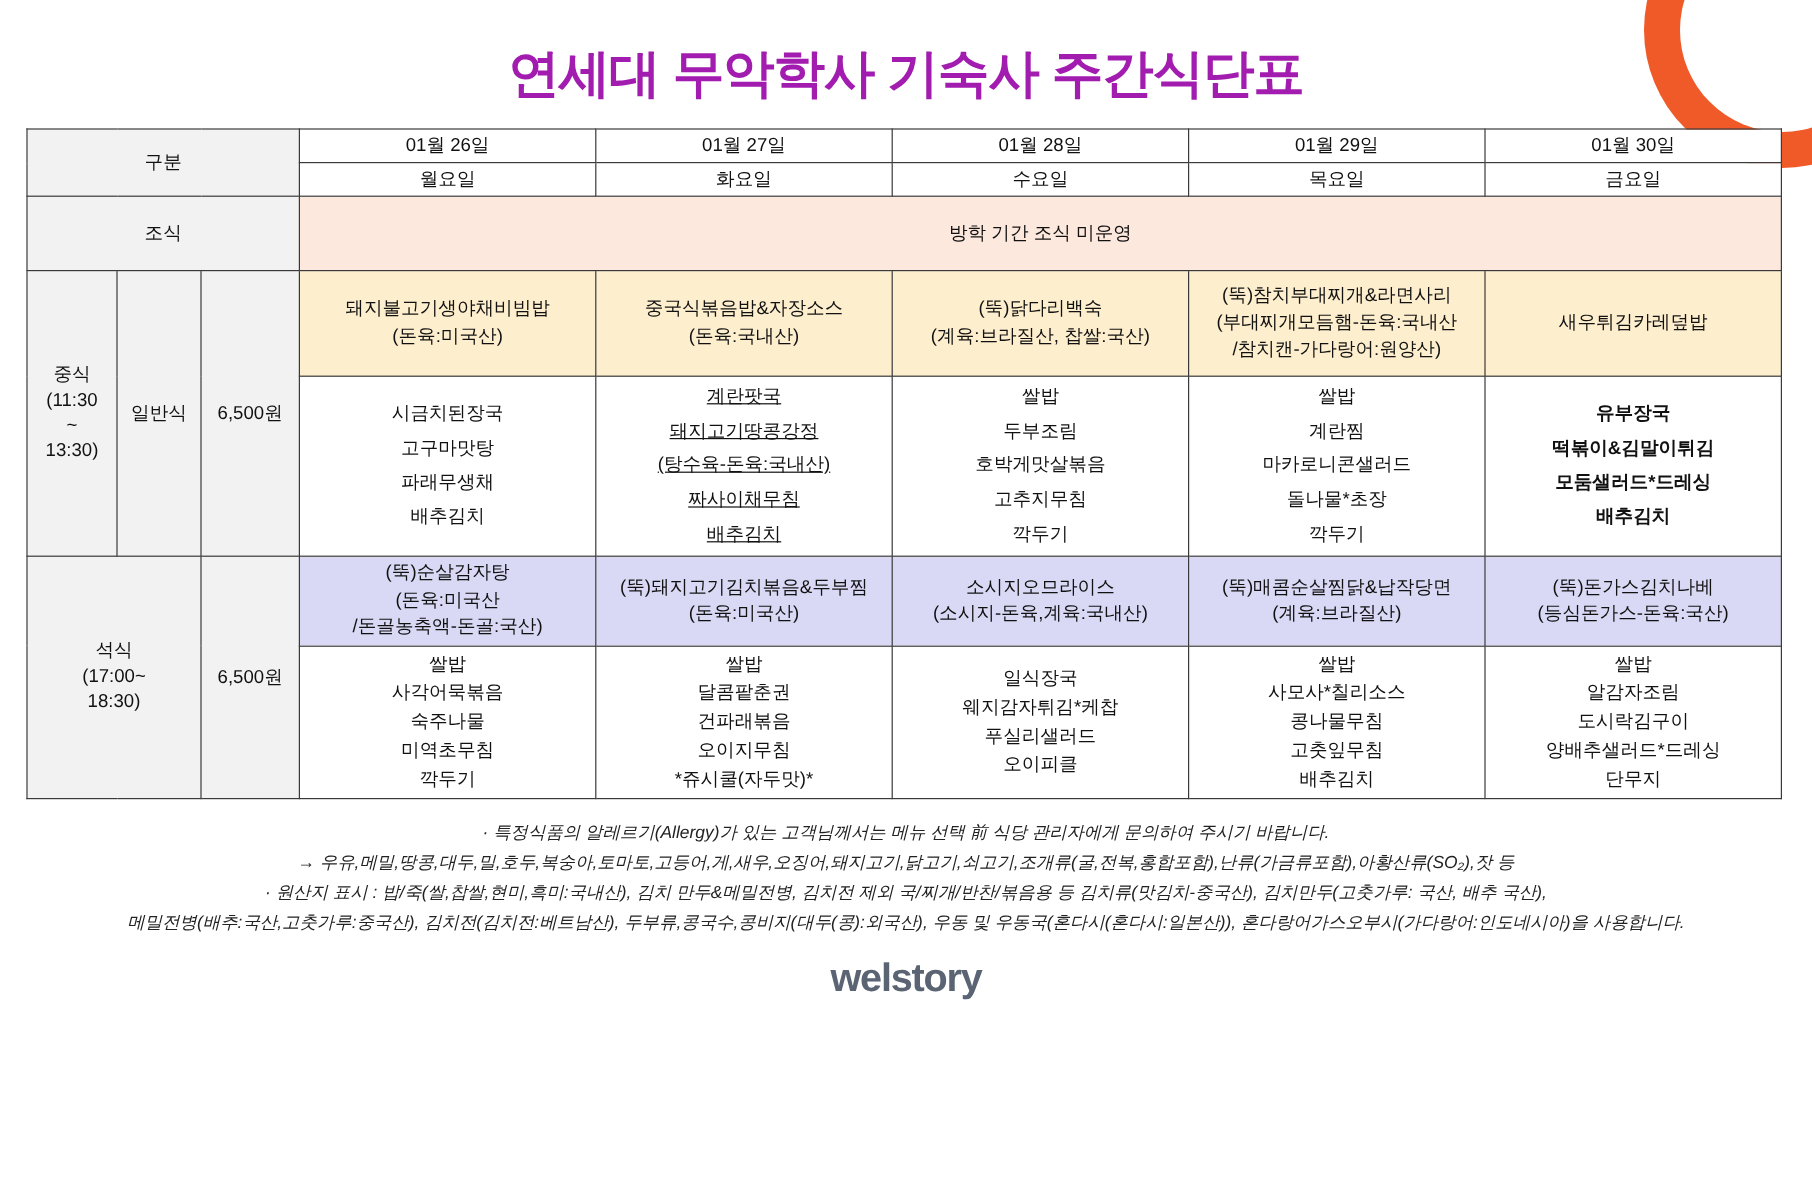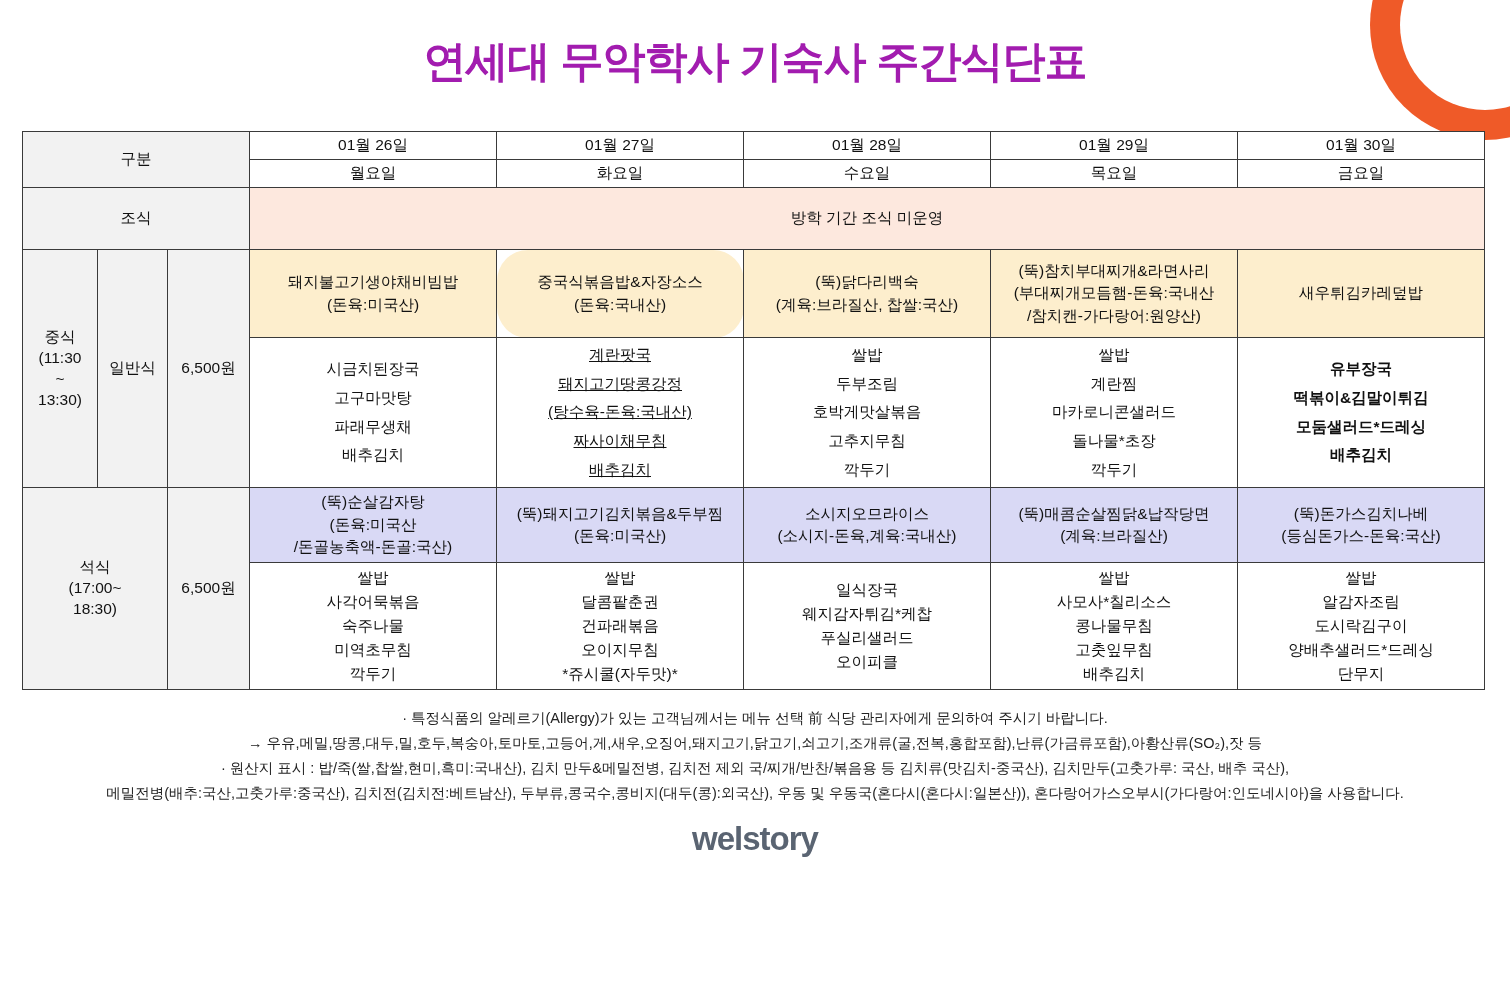--- a/index.html
+++ b/index.html
@@ -40,21 +40,21 @@
     font-weight: bold;
     color: #a21caf;
     padding-top: 33px;
     letter-spacing: -1px;
   }
   table.menu {
     position: relative;
     z-index: 2;
     border-collapse: collapse;
     width: 1220px;
-    margin: 40px 22px 0 22px;
+    margin: 16px 22px 0 22px;
     table-layout: fixed;
   }
   table.menu td, table.menu th {
     border: 1px solid #3a3a3a;
     font-size: 15.5px;
     color: #111;
     text-align: center;
     vertical-align: middle;
     font-weight: normal;
     padding: 3px 2px;
@@ -125,21 +125,21 @@
   .notes {
     position: relative;
     z-index: 2;
     margin: 16px auto 0 auto;
     width: 1400px;
     text-align: center;
     font-size: 14.5px;
     color: #222;
     line-height: 1.72;
   }
-  .notes div { white-space: normal; }
+  .notes div { white-space: normal; font-style: italic; }
   .footer-logo {
     position: relative;
     z-index: 2;
     text-align: center;
     margin-top: 14px;
     font-size: 33px;
     font-weight: bold;
     color: #5a6472;
     letter-spacing: -1px;
   }
@@ -187,21 +187,21 @@
 
     <tr>
       <td class="meal-label" rowspan="2" style="white-space:pre-line;">중식
 (11:30
 ~
 13:30)</td>
       <td class="type-label" rowspan="2">일반식</td>
       <td class="price-label" rowspan="2">6,500원</td>
       <td class="main-lunch" style="white-space:pre-line;">돼지불고기생야채비빔밥
 (돈육:미국산)</td>
-      <td class="main-lunch" style="white-space:pre-line;border-radius:31px;">중국식볶음밥&amp;자장소스
+      <td class="main-lunch" style="white-space:pre-line;">중국식볶음밥&amp;자장소스
 (돈육:국내산)</td>
       <td class="main-lunch" style="white-space:pre-line;">(뚝)닭다리백숙
 (계육:브라질산, 찹쌀:국산)</td>
       <td class="main-lunch" style="white-space:pre-line;">(뚝)참치부대찌개&amp;라면사리
 (부대찌개모듬햄-돈육:국내산
 /참치캔-가다랑어:원양산)</td>
       <td class="main-lunch" style="white-space:pre-line;">새우튀김카레덮밥</td>
     </tr>
     <tr>
       <td class="side-cell" style="white-space:pre-line;">시금치된장국

